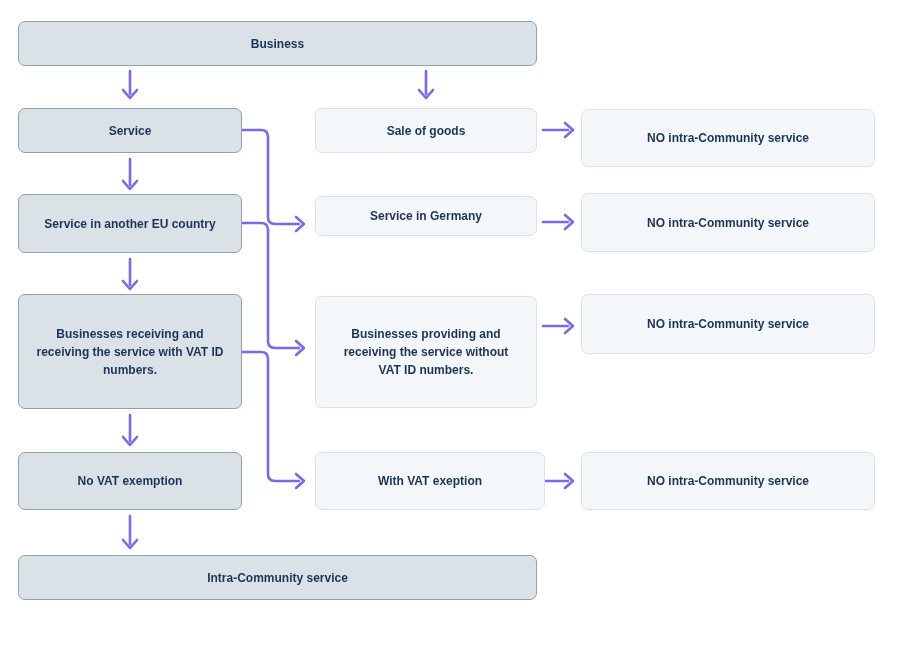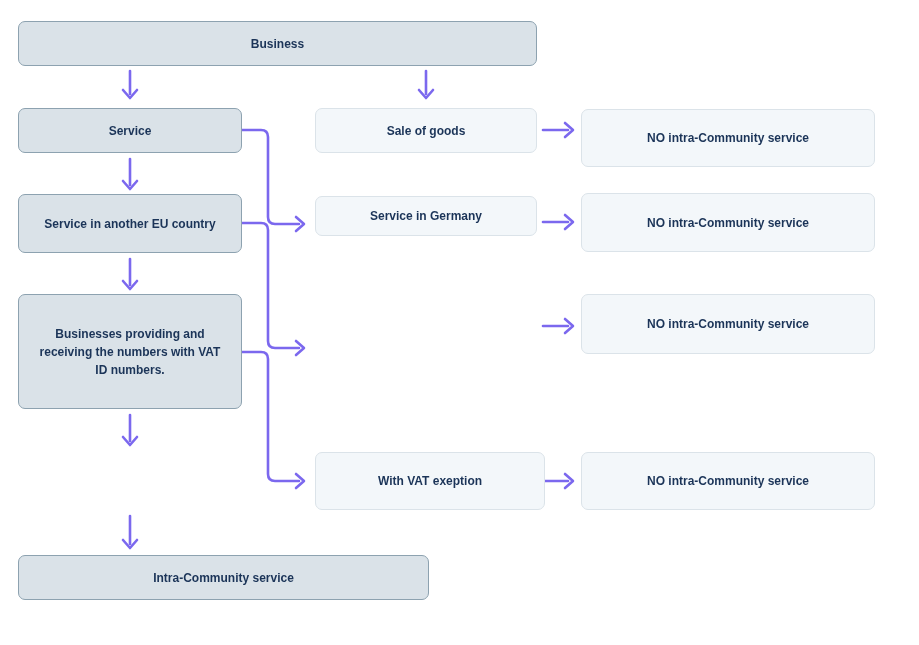--- a/index.html
+++ b/index.html
@@ -137,34 +137,40 @@
 
   <div class="node secondary" style="left:315px;top:196px;width:222px;height:40px;">
     <span>Service in Germany</span>
   </div>
 
   <div class="node secondary" style="left:581px;top:193px;width:294px;height:59px;">
     <span>NO intra-Community service</span>
   </div>
 
   <div class="node primary" style="left:18px;top:294px;width:224px;height:115px;">
-    <span>Businesses providing and receiving the numbers with VAT ID numbers.</span>
+    <span>Businesses receiving and receiving the service with VAT ID numbers.</span>
   </div>
 
+  <div class="node secondary" style="left:315px;top:296px;width:222px;height:112px;">
+    <span>Businesses providing and receiving the service without VAT ID numbers.</span>
+  </div>
 
   <div class="node secondary" style="left:581px;top:294px;width:294px;height:60px;">
     <span>NO intra-Community service</span>
   </div>
 
+  <div class="node primary" style="left:18px;top:452px;width:224px;height:58px;">
+    <span>No VAT exemption</span>
+  </div>
 
   <div class="node secondary" style="left:315px;top:452px;width:230px;height:58px;">
     <span>With VAT exeption</span>
   </div>
 
   <div class="node secondary" style="left:581px;top:452px;width:294px;height:58px;">
     <span>NO intra-Community service</span>
   </div>
 
-  <div class="node primary" style="left:18px;top:555px;width:411px;height:45px;">
+  <div class="node primary" style="left:18px;top:555px;width:519px;height:45px;">
     <span>Intra-Community service</span>
   </div>
 
 </div>
 
 </body></html>

